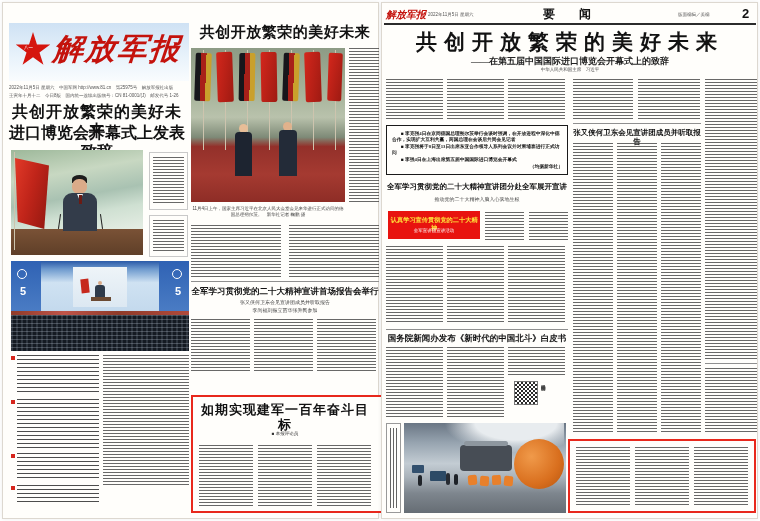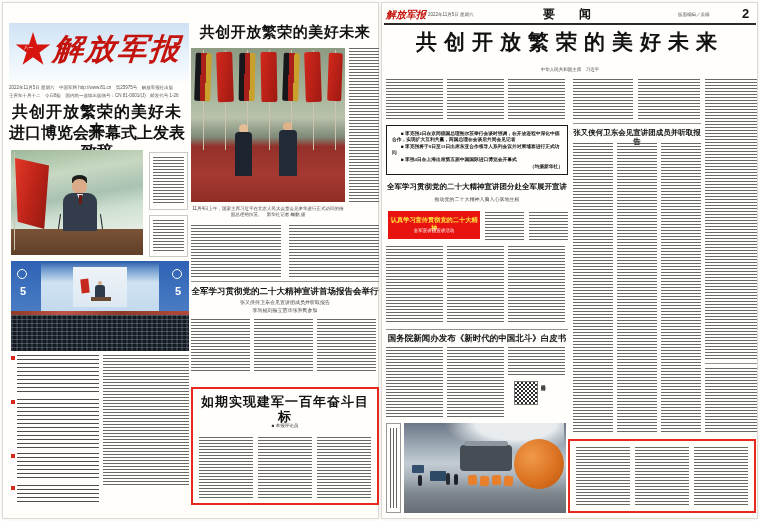--- a/index.html
+++ b/index.html
@@ -129,39 +129,40 @@
   <div class="sim" style="left:286px;top:222px;width:90px;height:52px;"></div>
   <div class="rule" style="left:188px;top:278px;width:188px;height:1px;"></div>
 
   <div class="hl" style="left:188px;top:283px;width:188px;font-size:8.5px;">全军学习贯彻党的二十大精神宣讲首场报告会举行</div>
   <div class="tiny serif" style="left:188px;top:296px;width:376px;font-size:10px;color:#444;transform:scale(.5);text-align:center;">张又侠何卫东会见宣讲团成员并听取报告</div>
   <div class="tiny serif" style="left:188px;top:304px;width:376px;font-size:10px;color:#444;transform:scale(.5);text-align:center;">李尚福刘振立苗华张升民参加</div>
   <div class="sim" style="left:188px;top:316px;width:59px;height:54px;"></div>
   <div class="sim" style="left:251px;top:316px;width:59px;height:54px;"></div>
   <div class="sim" style="left:314px;top:316px;width:59px;height:54px;"></div>
 
-  <div class="redbox" style="left:188px;top:384px;width:188px;height:118px;">
+  <div class="redbox" style="left:188px;top:392px;width:204px;height:118px;">
     <div class="hl" style="left:2px;top:5px;width:180px;font-size:13px;letter-spacing:1px;">如期实现建军一百年奋斗目标</div>
     <div class="tiny" style="left:2px;top:34px;width:360px;font-size:9px;color:#333;transform:scale(.5);text-align:center;">■ 本报评论员</div>
     <div class="sim" style="left:6px;top:48px;width:54px;height:62px;"></div>
     <div class="sim" style="left:65px;top:48px;width:54px;height:62px;"></div>
     <div class="sim" style="left:124px;top:48px;width:54px;height:62px;"></div>
   </div>
 </div>
 
 <div class="pg" style="left:381px;top:2px;width:377px;height:517px;">
 
   <div class="abs serif" style="left:4px;top:5px;width:40px;font-size:10px;font-weight:bold;font-style:italic;color:#c4120c;">解放军报</div>
   <div class="tiny" style="left:46px;top:9px;width:140px;font-size:9px;color:#555;transform:scale(.5);white-space:nowrap;">2022年11月5日 星期六</div>
   <div class="hl" style="left:148px;top:4px;width:80px;font-size:12px;letter-spacing:6px;">要　闻</div>
   <div class="tiny" style="left:296px;top:9px;width:120px;font-size:9px;color:#555;transform:scale(.5);white-space:nowrap;">版面编辑／美编</div>
   <div class="abs" style="left:360px;top:3px;font-size:13px;font-weight:bold;color:#111;">2</div>
   <div class="abs" style="left:2px;top:20px;width:372px;height:2px;background:#2b2b2b;"></div>
 
   <div class="hl" style="left:30px;top:27px;width:316px;font-size:21px;letter-spacing:7px;">共创开放繁荣的美好未来</div>
+  <div class="hl serif" style="left:60px;top:53px;width:256px;font-size:9px;color:#222;">——在第五届中国国际进口博览会开幕式上的致辞</div>
   <div class="tiny serif" style="left:60px;top:64px;width:512px;font-size:9px;color:#444;transform:scale(.5);text-align:center;">中华人民共和国主席　习近平</div>
 
   <div class="sim" style="left:4px;top:76px;width:57px;height:42px;"></div>
   <div class="sim" style="left:65px;top:76px;width:57px;height:42px;"></div>
   <div class="sim" style="left:126px;top:76px;width:57px;height:42px;"></div>
   <div class="sim" style="left:191px;top:76px;width:60px;height:40px;"></div>
   <div class="sim" style="left:256px;top:76px;width:62px;height:40px;"></div>
 
   <div class="sim" style="left:323px;top:76px;width:52px;height:280px;"></div>
   <div class="rule" style="left:323px;top:360px;width:52px;height:1px;"></div>

